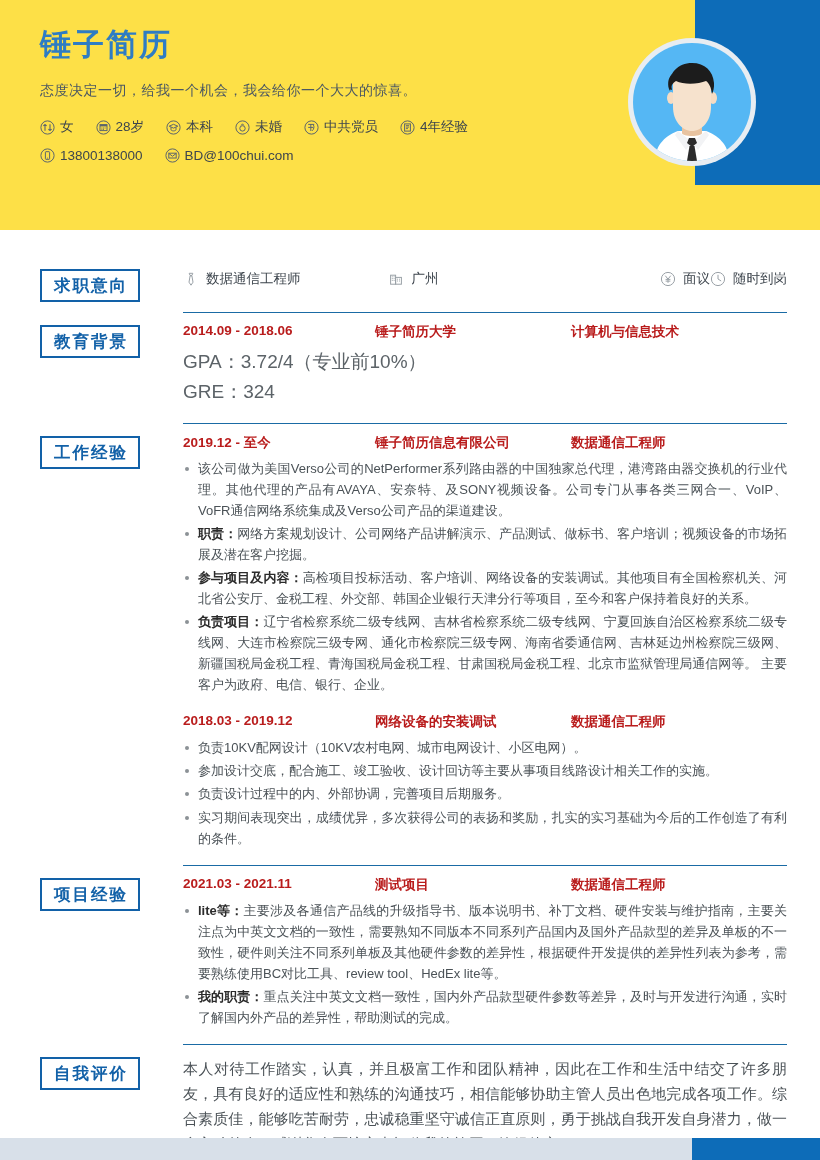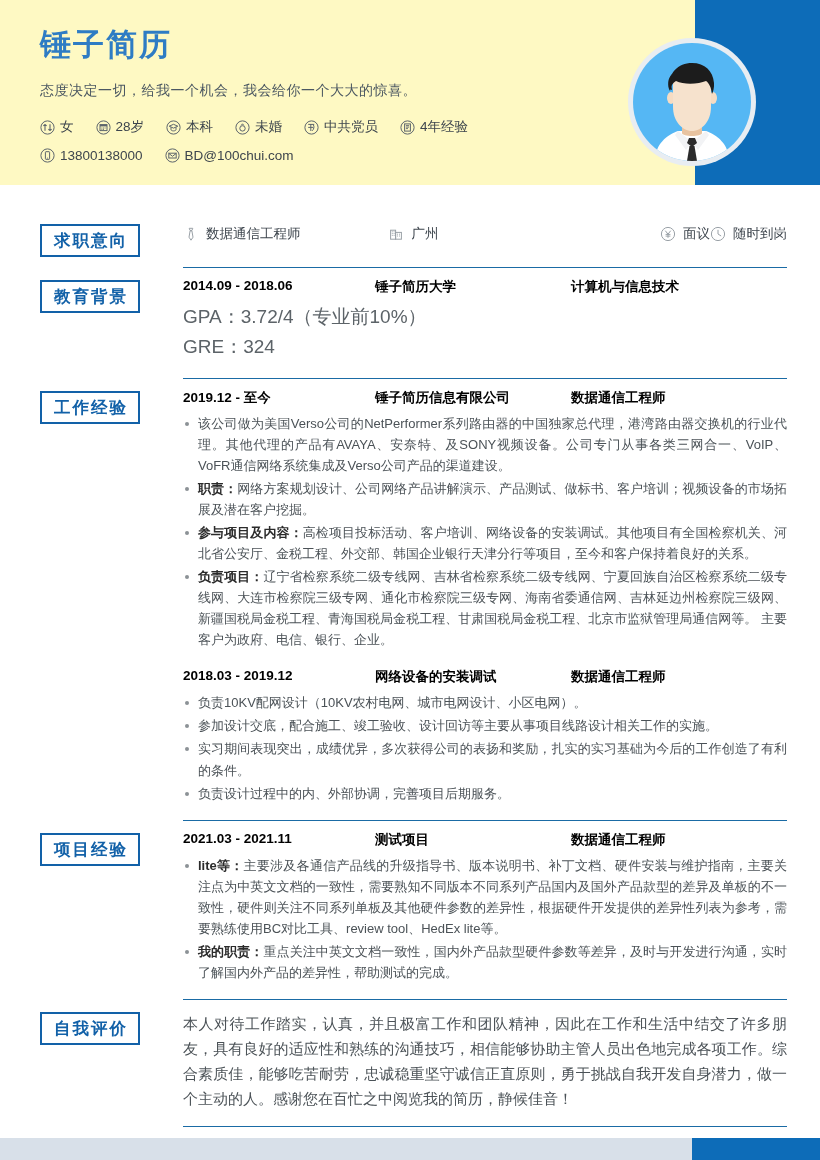--- a/index.html
+++ b/index.html
@@ -13,22 +13,22 @@
     font-family: "Liberation Sans", "DejaVu Sans", sans-serif;
     color: #3a3a3a;
     overflow: hidden;
     position: relative;
   }
 
   
   .header {
     position: relative;
     width: 820px;
-    height: 185px;
-    background: #fef9c3;
+    height: 230px;
+    background: #fde047;
     overflow: hidden;
   }
   .header-blue-panel {
     position: absolute;
     top: 0;
     right: 0;
     width: 125px;
     height: 185px;
     background: #0d6cb8;
   }
@@ -167,21 +167,21 @@
   .intent-i1 { width: 180px; }
   .intent-i2 { width: 180px; justify-content: flex-end; }
 
   
   .entry { margin-bottom: 2px; }
   .entry + .entry { margin-top: 18px; }
   .entry-head {
     display: flex;
     font-size: 13.5px;
     font-weight: bold;
-    color: #000000;
+    color: #b91c1c;
     margin-bottom: 6px;
   }
   .entry-date { width: 192px; flex: 0 0 192px; }
   .entry-org  { width: 196px; flex: 0 0 196px; }
   .entry-role { flex: 1 1 auto; }
 
   .sub-lines { font-size: 19px; color: #5c6368; line-height: 1.55; }
   .sub-lines div { margin-bottom: 1px; }
 
   ul.bullets {
@@ -461,22 +461,22 @@
 
       <div class="entry">
         <div class="entry-head">
           <span class="entry-date">2018.03 - 2019.12</span>
           <span class="entry-org">网络设备的安装调试</span>
           <span class="entry-role">数据通信工程师</span>
         </div>
         <ul class="bullets">
           <li><b></b><span>负责10KV配网设计（10KV农村电网、城市电网设计、小区电网）。</span></li>
           <li><b></b><span>参加设计交底，配合施工、竣工验收、设计回访等主要从事项目线路设计相关工作的实施。</span></li>
+          <li><b></b><span>负责设计过程中的内、外部协调，完善项目后期服务。</span></li>
           <li><b></b><span>实习期间表现突出，成绩优异，多次获得公司的表扬和奖励，扎实的实习基础为今后的工作创造了有利的条件。</span></li>
-          <li><b></b><span>负责设计过程中的内、外部协调，完善项目后期服务。</span></li>
         </ul>
       </div>
 
     </div>
   </div>
 
   <div class="divider"></div>
 
   <div class="section">
     <div class="section-label-col">

